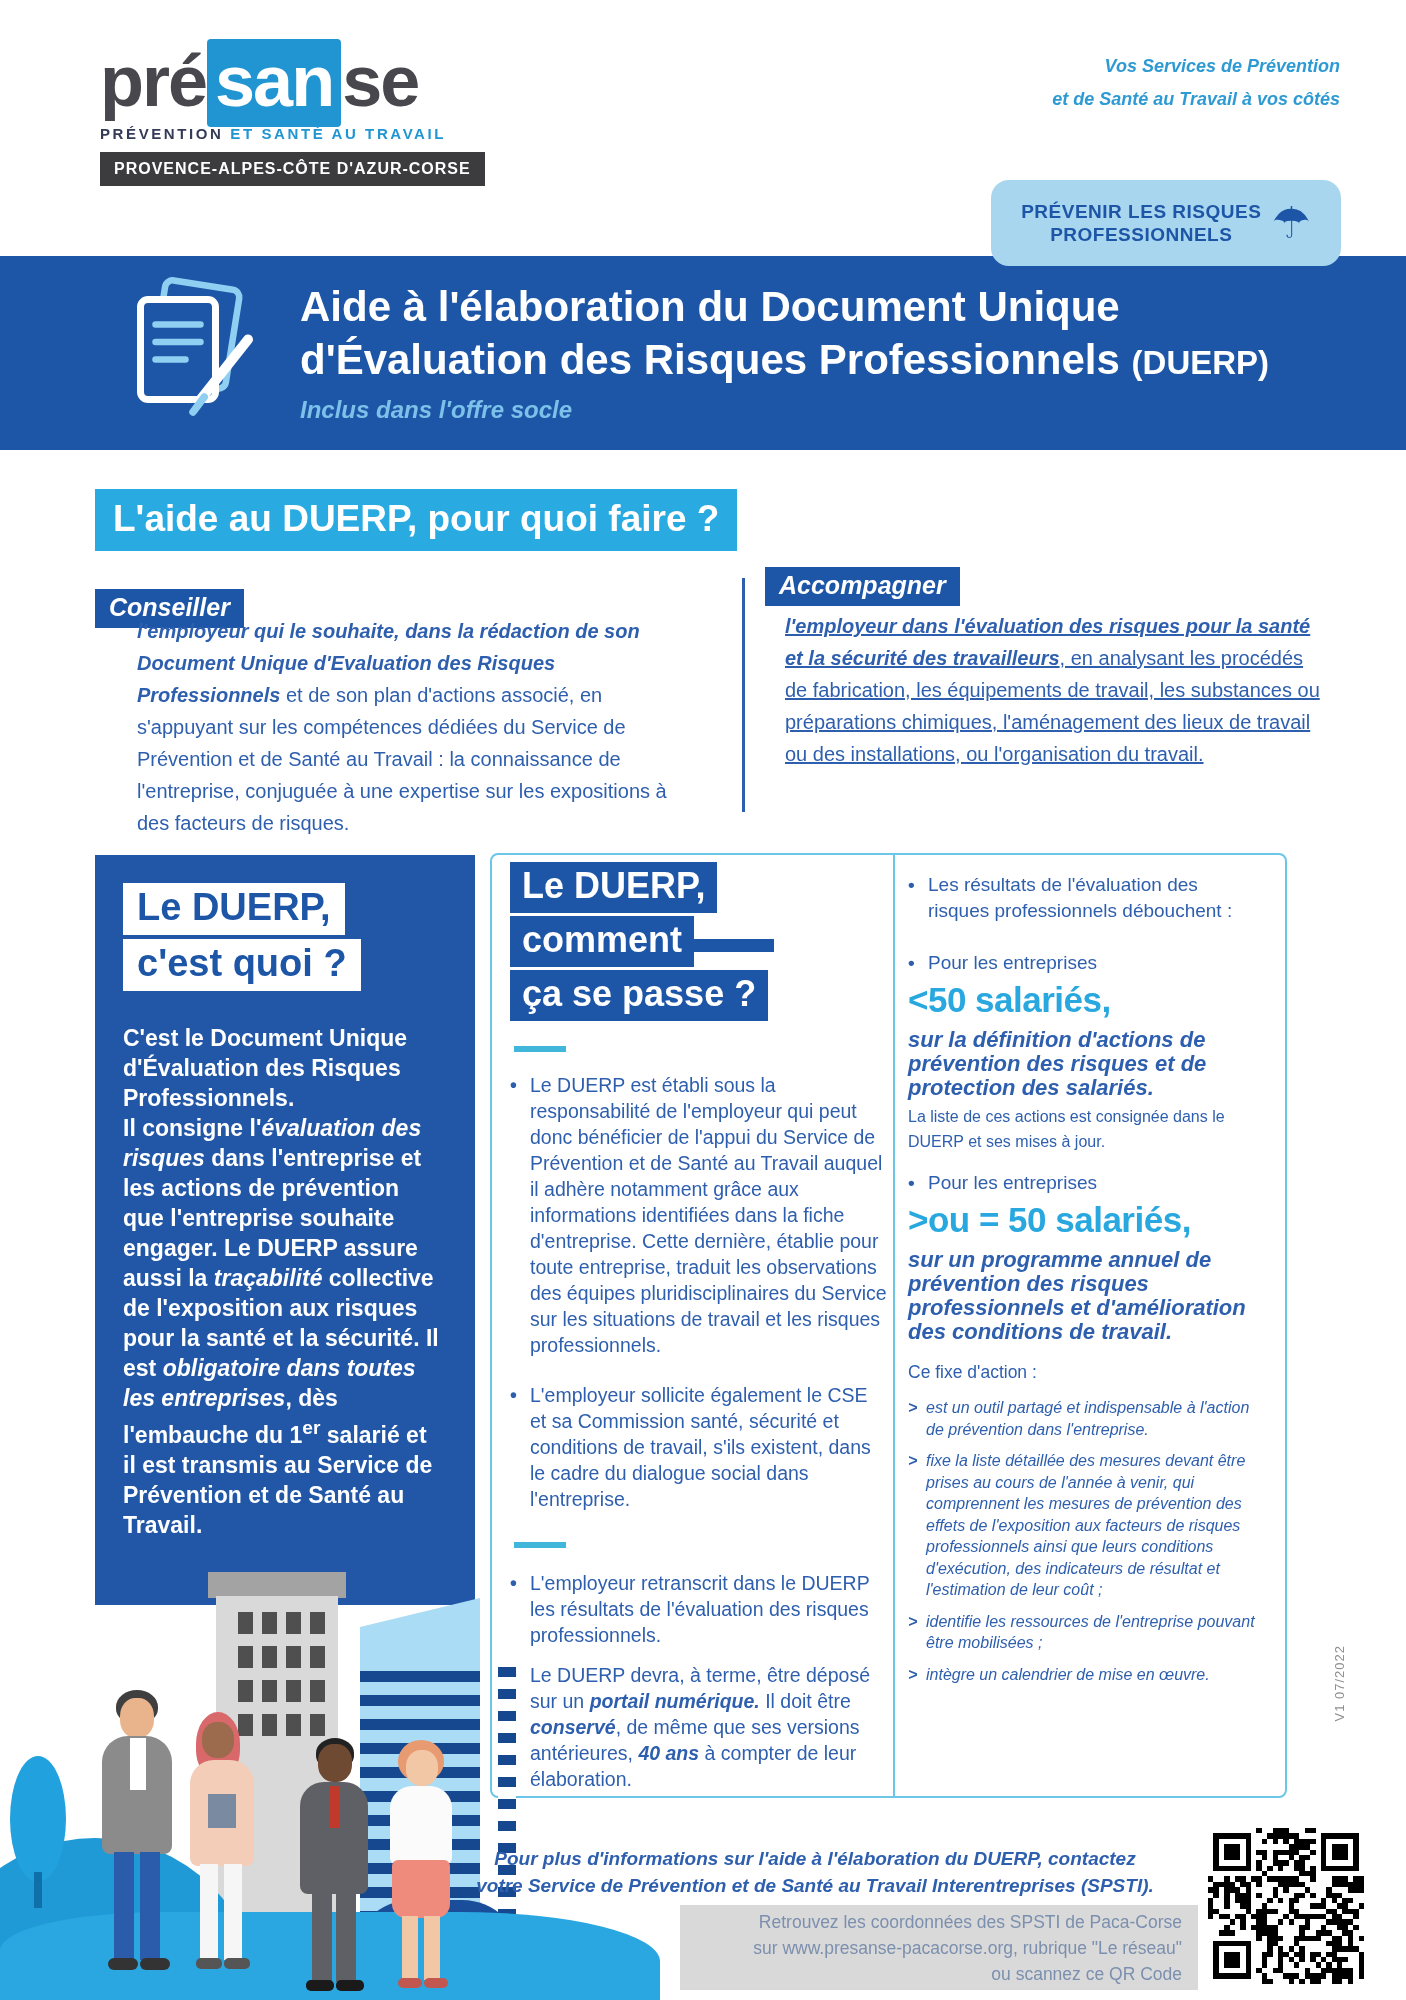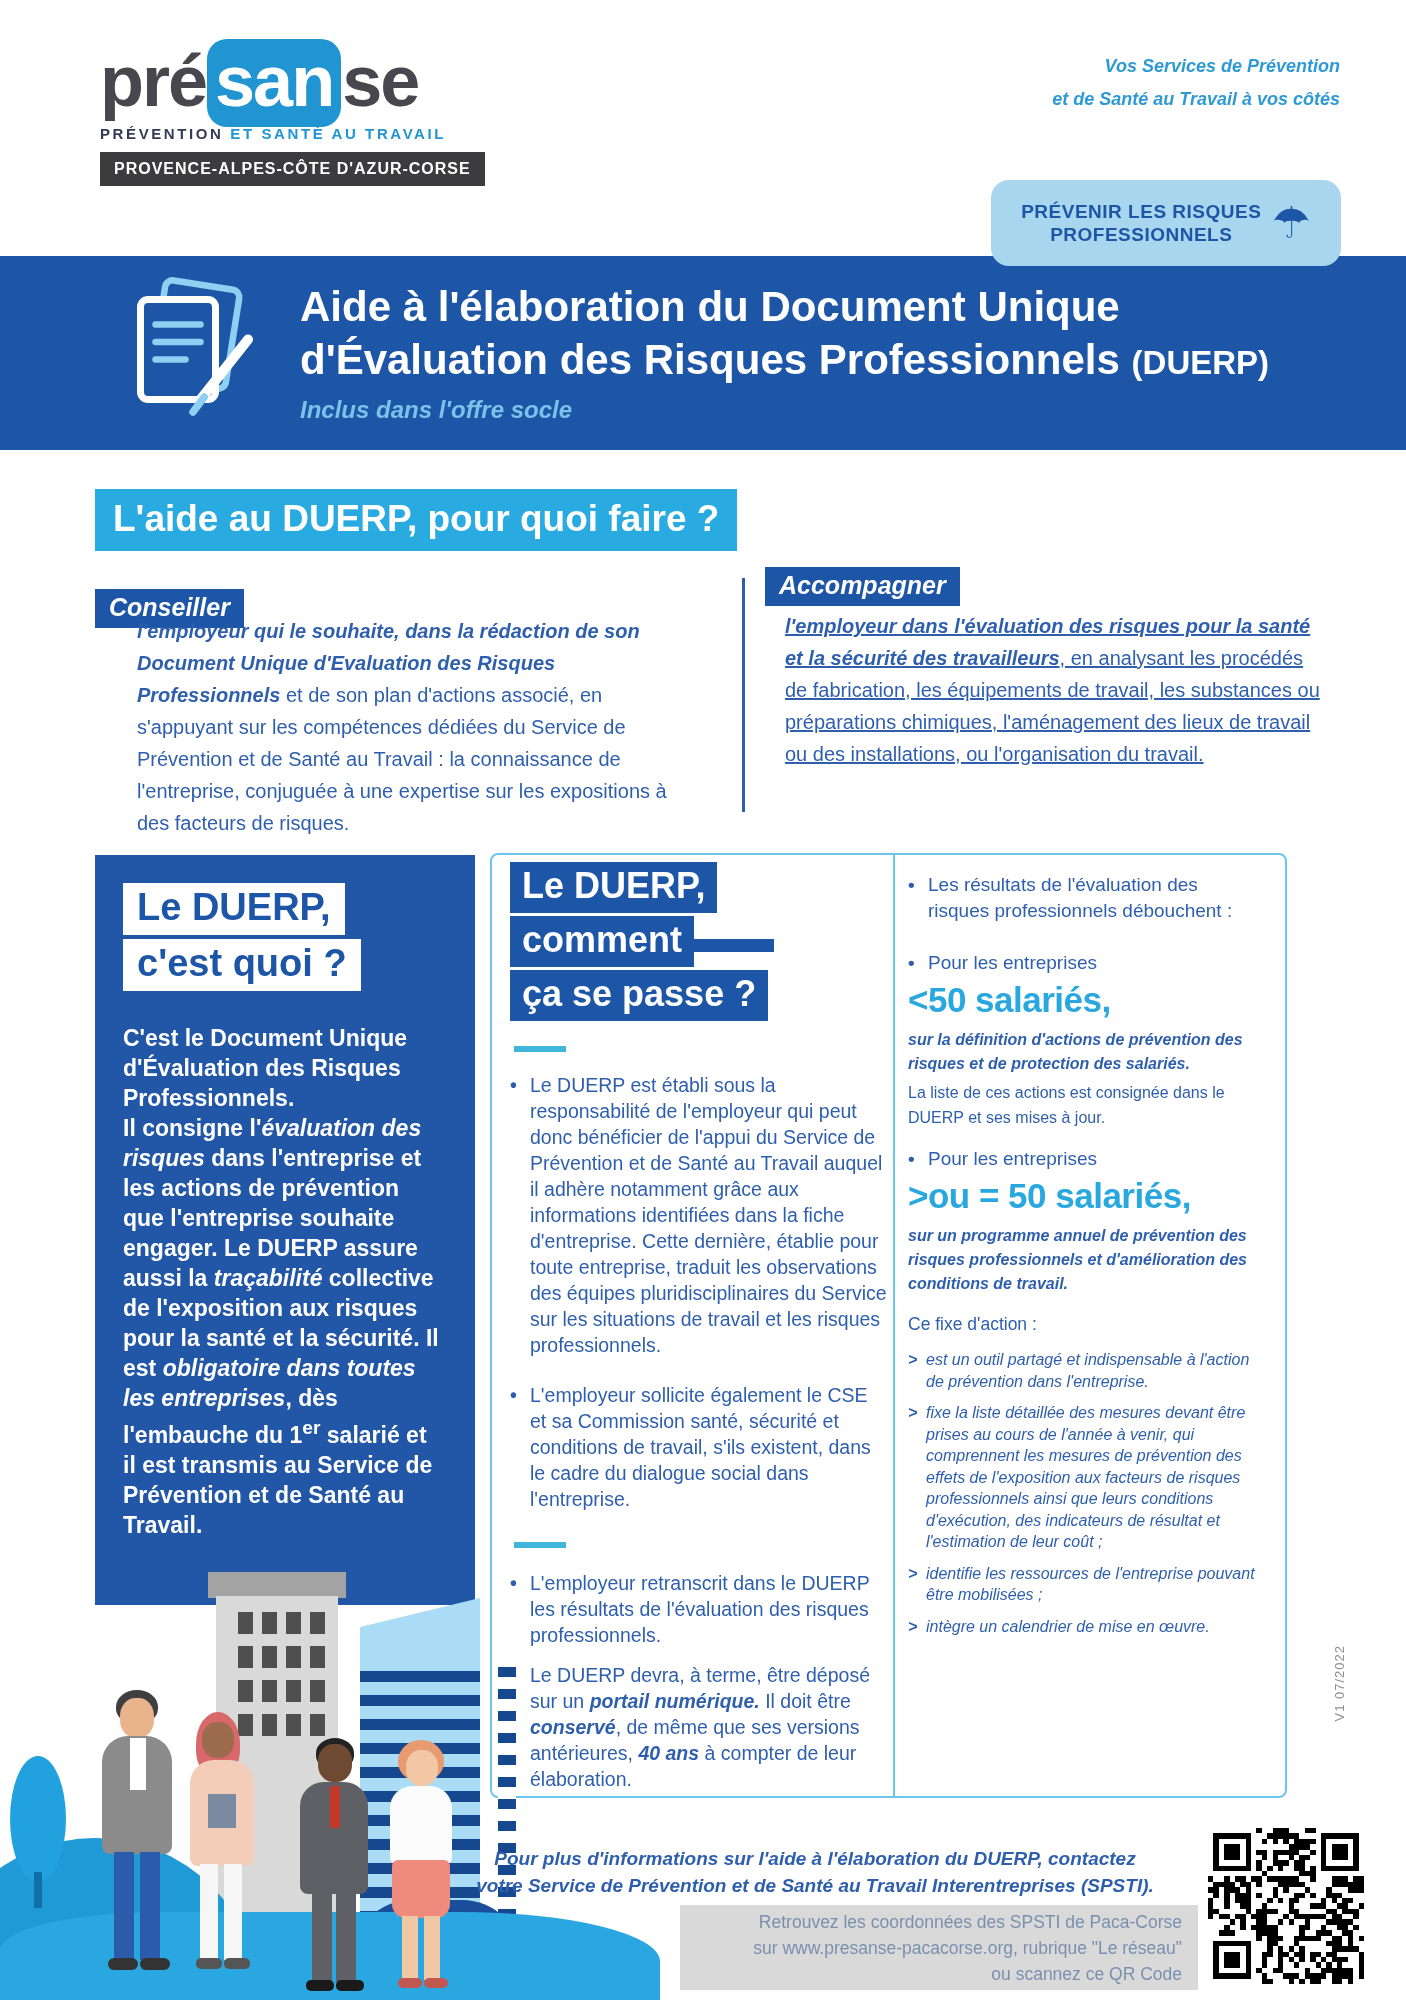--- a/index.html
+++ b/index.html
@@ -2,21 +2,21 @@
 <html style="--dark_blue: #1e56a7; --body_blue: #2e5fae; --bright_blue: #29abe2; --cyan_accent: #29a8e0; --badge_bg: #a9d6ef; --light_blue_border: #6cc6e8; --teal_dash: #3fb6da; --logo_blue: #2095d2; --banner_subtitle: #7cc1ea; --gray_box: #d9d9d9; --gray_text: #7b8fae; --region_bg: #3c3c3e; --stripe_navy: #16488f; --illustration_blue: #2aa7e0;"><head>
 <meta charset="utf-8">
 <style>
   html,body{margin:0;padding:0;background:#e8e8e8;}
   #page{position:relative;width:1406px;height:2000px;background:#ffffff;overflow:hidden;
         font-family:"Liberation Sans",sans-serif;margin:0 auto;}
   .abs{position:absolute;}
 
   
   .logo-word{font-size:72px;font-weight:bold;letter-spacing:-2px;color:#47474d;line-height:1;}
-  .logo-san{background:var(--logo_blue,#2095d2);color:#fff;padding:2px 8px 6px 8px;border-radius:20px;margin:0 1px;}
+  .logo-san{background:var(--logo_blue,#2095d2);color:#fff;padding:2px 8px 6px 8px;border-radius:4px;margin:0 1px;}
   .logo-tagline{margin-top:8px;font-size:15px;font-weight:bold;letter-spacing:2.6px;}
   .tg1{color:#343b57;} .tg2{color:var(--logo_blue,#2095d2);}
   .logo-region{display:inline-block;margin-top:10px;background:var(--region_bg,#3c3c3e);color:#fff;
                font-size:16px;font-weight:bold;letter-spacing:1px;padding:8px 14px;}
 
   
   .slogan{right:66px;top:50px;text-align:right;font-style:italic;font-weight:bold;
           font-size:18px;line-height:33px;color:#2e9ad3;}
   .badge{left:991px;top:180px;width:350px;height:86px;background:var(--badge_bg,#a9d6ef);
          border-radius:18px;display:flex;align-items:center;justify-content:center;gap:10px;}
@@ -61,21 +61,21 @@
   .dash2{margin:30px 0 22px 4px;}
   .mc-b{display:flex;gap:10px;font-size:19.5px;line-height:26px;color:var(--body_blue,#2e5fae);margin-bottom:2px;}
   .mc-b .blt{font-weight:bold;flex:0 0 10px;}
   .mc-b .bi{font-weight:bold;font-style:italic;}
   .mt24{margin-top:24px;} .mt14{margin-top:14px;}
 
   .rcol{left:908px;top:872px;width:352px;color:var(--body_blue,#2e5fae);}
   .r-b{display:flex;gap:10px;font-size:19px;line-height:26px;}
   .r-b .blt{font-weight:bold;flex:0 0 10px;}
   .big-cyan{font-size:35px;font-weight:bold;color:var(--cyan_accent,#29a8e0);margin:4px 0 8px 0;letter-spacing:-.5px;}
-  .r-bold{font-weight:bold;font-style:italic;font-size:16px;line-height:24px;}
+  .r-bold{font-weight:bold;font-style:italic;font-size:22px;line-height:24px;}
   .r-reg{font-size:16px;line-height:25px;margin-top:4px;}
   .plan-intro{font-size:17.5px;margin:18px 0 14px 0;}
   .plan-item{display:flex;gap:8px;font-size:16px;line-height:21.5px;font-style:italic;margin-bottom:10px;}
   .plan-item .chv{flex:0 0 10px;font-weight:bold;}
   .mb26{margin-bottom:26px;} .mb16{margin-bottom:16px;} .mb18{margin-bottom:18px;}
 
   
   .roof{left:208px;top:1572px;width:138px;height:26px;background:#a3a3a3;}
   .graybld{left:216px;top:1596px;width:122px;height:364px;background:#d9d9d9;}
   .win-grid{left:238px;top:1612px;display:grid;grid-template-columns:repeat(4,15px);column-gap:9px;row-gap:12px;}

